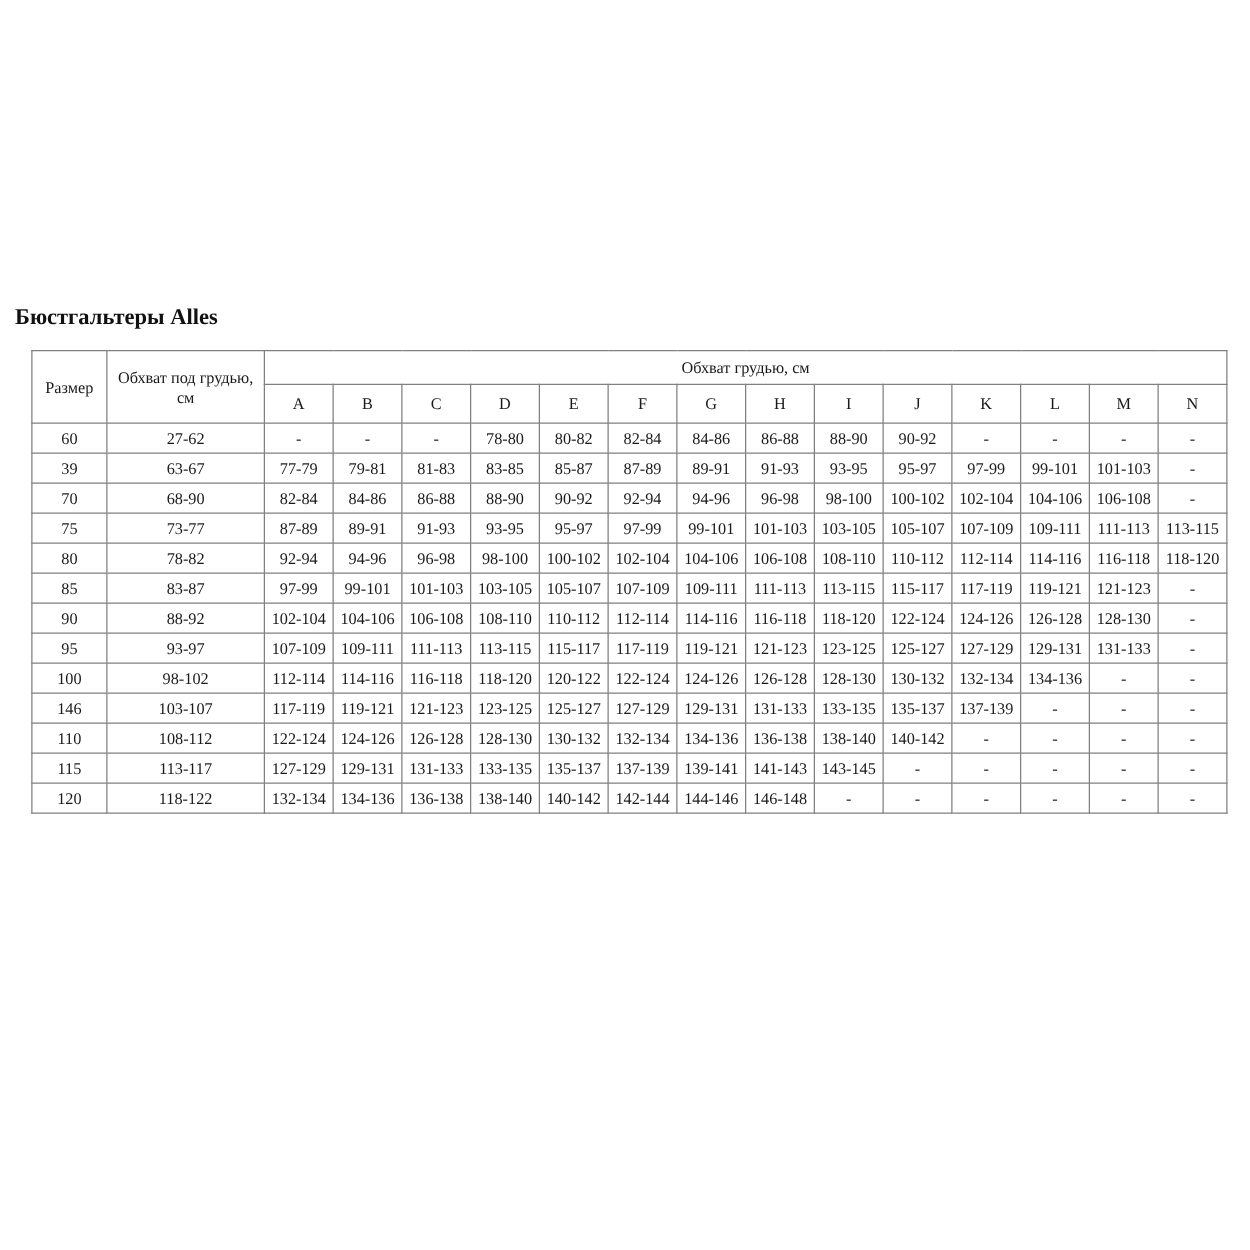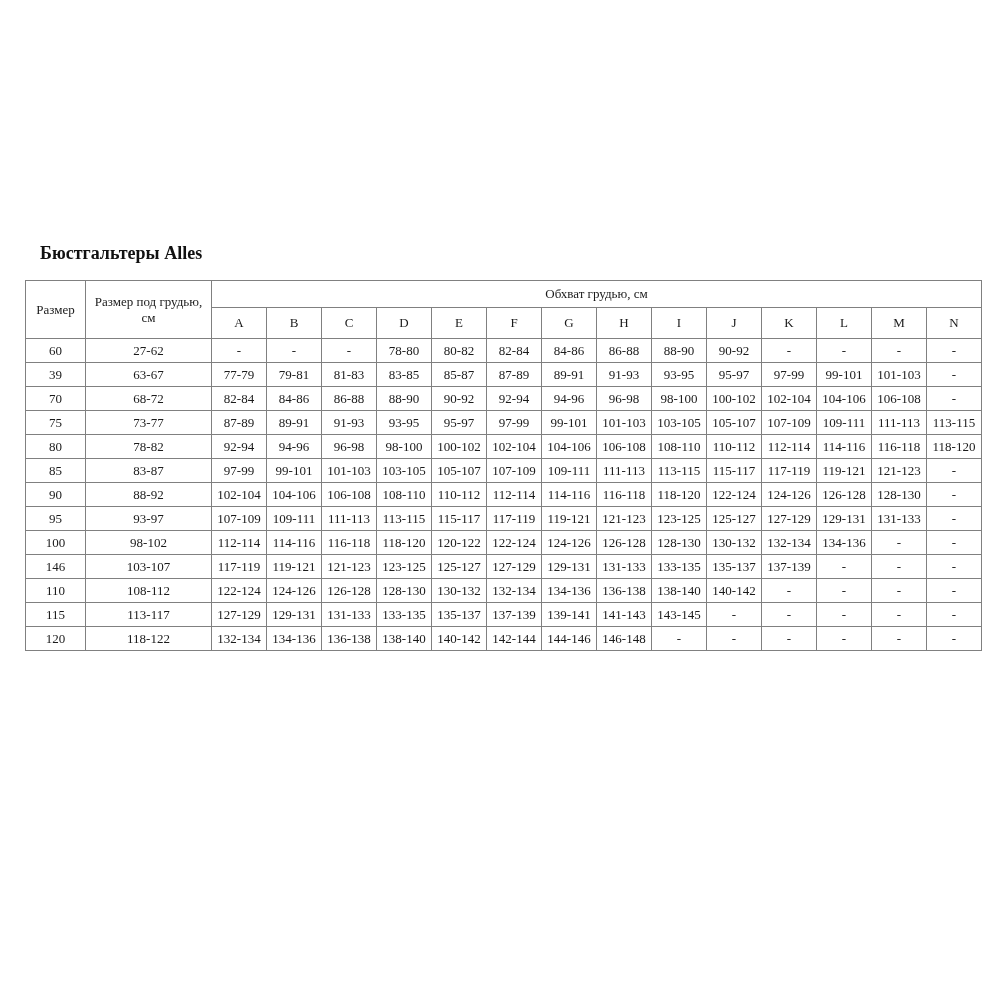--- a/index.html
+++ b/index.html
@@ -9,21 +9,21 @@
   }
   body {
     position: relative;
     width: 1000px;
     height: 1000px;
     font-family: "Liberation Serif", serif;
     color: #1a1a1a;
   }
   .page-title {
     position: absolute;
-    left: 40px;
+    left: 12px;
     top: 243px;
     font-size: 18px;
     font-weight: bold;
     color: #111111;
     white-space: nowrap;
   }
   table.size-chart {
     position: absolute;
     left: 25px;
     top: 280px;
@@ -69,21 +69,21 @@
       <col class="col-cup">
       <col class="col-cup">
       <col class="col-cup">
       <col class="col-cup">
       <col class="col-cup">
       <col class="col-cup">
     </colgroup>
   <thead>
     <tr class="head-top">
       <th rowspan="2">Размер</th>
-      <th rowspan="2">Размер под грудью, см</th>
+      <th rowspan="2">Обхват под грудью, см</th>
       <th colspan="14">Обхват грудью, см</th>
     </tr>
     <tr class="head-cups">
 
     <th>A</th>
         <th>B</th>
         <th>C</th>
         <th>D</th>
         <th>E</th>
         <th>F</th>
@@ -130,21 +130,21 @@
         <td>91-93</td>
         <td>93-95</td>
         <td>95-97</td>
         <td>97-99</td>
         <td>99-101</td>
         <td>101-103</td>
         <td>-</td>
       </tr>
       <tr>
         <td>70</td>
-        <td>68-72</td>
+        <td>68-90</td>
         <td>82-84</td>
         <td>84-86</td>
         <td>86-88</td>
         <td>88-90</td>
         <td>90-92</td>
         <td>92-94</td>
         <td>94-96</td>
         <td>96-98</td>
         <td>98-100</td>
         <td>100-102</td>

